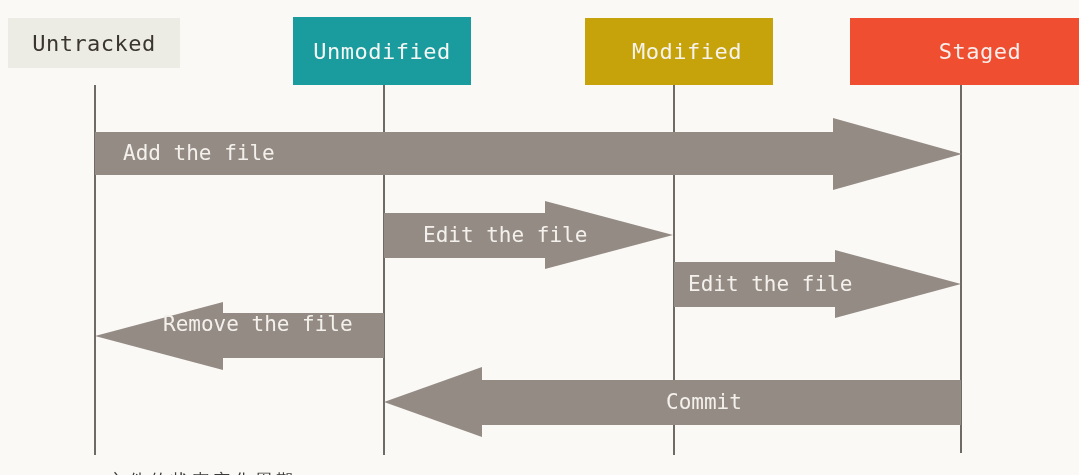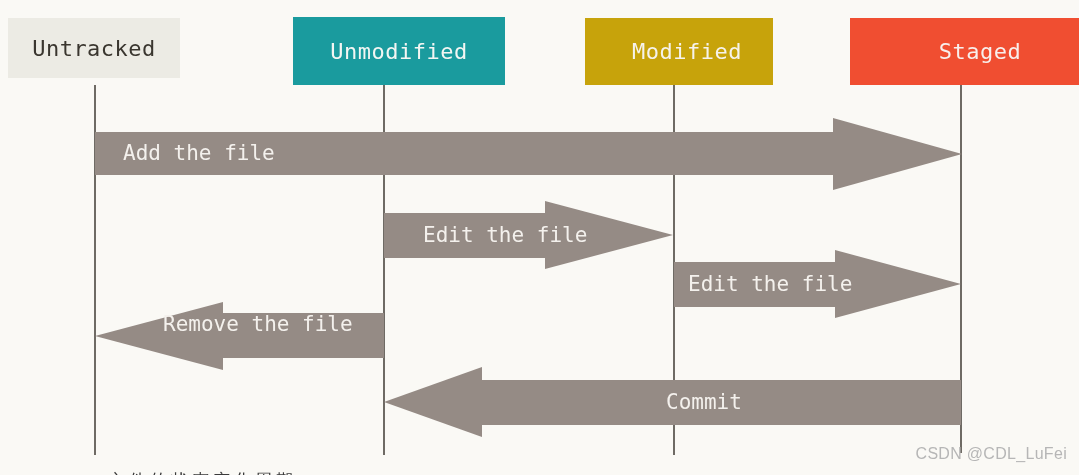--- a/index.html
+++ b/index.html
@@ -14,22 +14,22 @@
   .vl-untracked  { left:94px; }
   .vl-unmodified { left:383px; }
   .vl-modified   { left:673px; }
   .vl-staged     { left:960px; height:368px; }
 
   
   .state {
     position:absolute; display:flex; align-items:center; justify-content:center;
     font-size:22px; letter-spacing:0.5px;
   }
-  .sb-untracked  { left:8px;   top:18px; width:172px; height:60px; }
-  .sb-unmodified { left:293px; top:17px; width:212px; height:68px; }
+  .sb-untracked  { left:8px;   top:18px; width:172px; height:50px; }
+  .sb-unmodified { left:293px; top:17px; width:178px; height:68px; }
   .sb-modified   { left:585px; top:18px; width:172px; height:67px; }
   .sb-staged     { left:850px; top:18px; width:260px; height:67px; }
 
   
   .shaft { position:absolute; background:#958b85; }
   .head  { position:absolute; width:0; height:0; }
   .alabel {
     position:absolute; color:#f4f1ed; font-size:21px; white-space:nowrap;
   }
 
@@ -129,17 +129,16 @@
   </div>
 
   <div class="state sb-modified" style="background: rgb(199, 163, 11); color: rgb(246, 243, 236); padding-left: 16px;">
     <span>Modified</span>
   </div>
 
   <div class="state sb-staged" style="background: rgb(240, 78, 49); color: rgb(248, 239, 236);">
     <span>Staged</span>
   </div>
 
-  <div class="watermark">CSDN @CDL_LuFei</div>
 
   <div class="clipped-caption">文件的状态变化周期</div>
 
 </div>
 
 </body></html>

